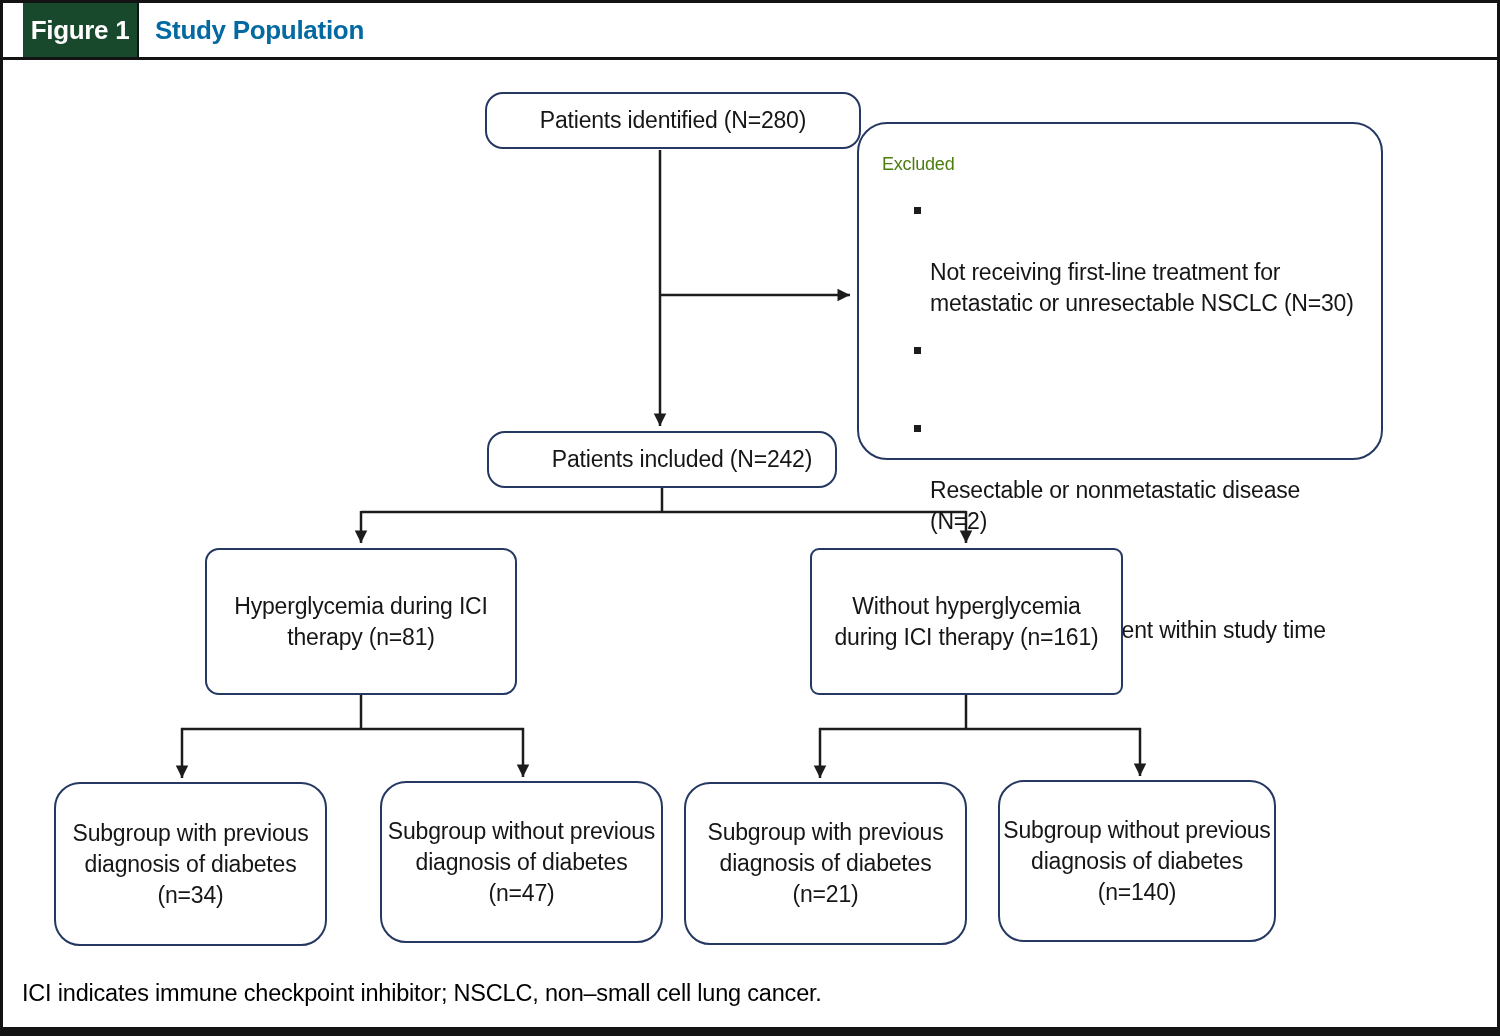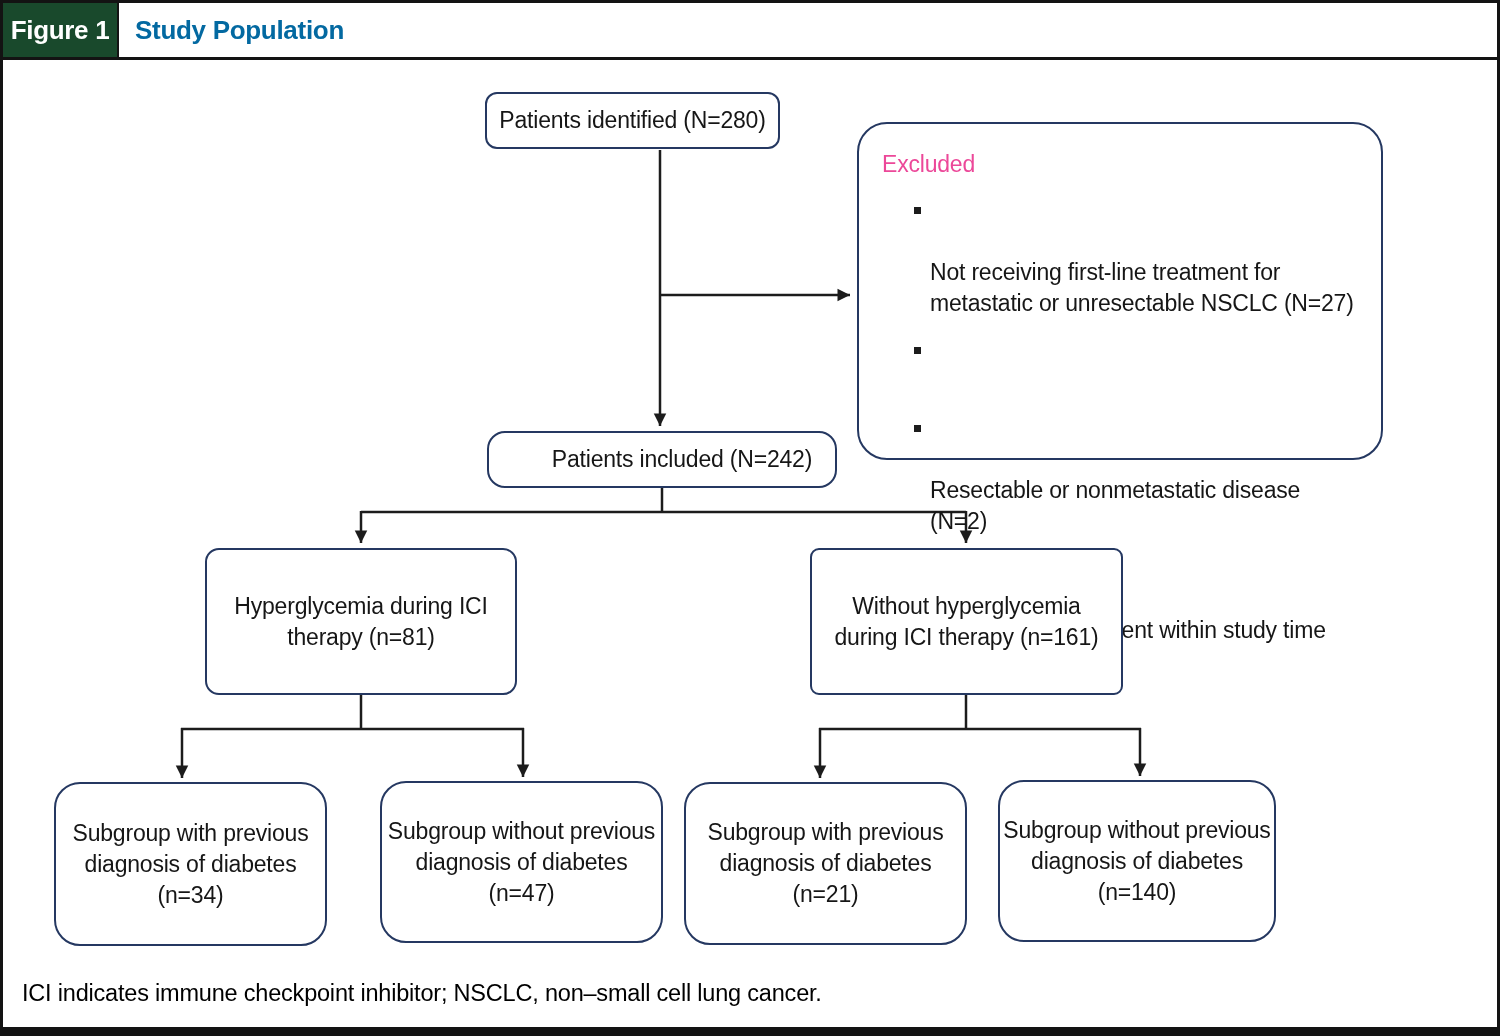--- a/index.html
+++ b/index.html
@@ -39,20 +39,21 @@
     width: 114px;
     background: #19492c;
     color: #ffffff;
     font-weight: bold;
     font-size: 26px;
     display: flex;
     align-items: center;
     justify-content: center;
     letter-spacing: -0.3px;
     border-right: 2px solid #131313;
+    margin-left: 20px;
   }
   .header-title {
     display: flex;
     align-items: center;
     padding-left: 16px;
     font-weight: bold;
     font-size: 26px;
     color: #0369a1;
     letter-spacing: -0.3px;
   }
@@ -67,41 +68,41 @@
     align-items: center;
     justify-content: center;
     text-align: center;
     font-size: 23px;
     line-height: 31px;
     color: #161616;
     letter-spacing: -0.2px;
     white-space: pre-line;
     z-index: 2;
   }
-  .node--identified { left: 485px; top: 92px;  width: 295px; height: 57px; border-radius: 12px; }
+  .node--identified { left: 485px; top: 92px;  width: 376px; height: 57px; border-radius: 18px; }
   .node--included   { left: 487px; top: 431px; width: 350px; height: 57px; border-radius: 18px; padding-left: 40px; }
   .node--hyper      { left: 205px; top: 548px; width: 312px; height: 147px; border-radius: 14px; }
   .node--nohyper    { left: 810px; top: 548px; width: 313px; height: 147px; border-radius: 9px; }
   .node--subA { left: 54px;  top: 782px; width: 273px; height: 164px; border-radius: 26px; }
   .node--subB { left: 380px; top: 781px; width: 283px; height: 162px; border-radius: 26px; }
   .node--subC { left: 684px; top: 782px; width: 283px; height: 163px; border-radius: 26px; }
   .node--subD { left: 998px; top: 780px; width: 278px; height: 162px; border-radius: 26px; }
   
   .node--excluded {
     left: 857px; top: 122px; width: 526px; height: 338px;
     border-radius: 30px;
     display: block;
     text-align: left;
     padding: 25px 24px 20px 23px;
     white-space: normal;
   }
   .excluded-title {
-    font-size: 23px;
+    font-size: 18px;
     line-height: 30px;
-    color: #ec4899;
+    color: #4d7c0f;
   }
   .exc-item {
     position: relative;
     margin-top: 16px;
     padding-left: 48px;
     font-size: 23px;
     line-height: 31px;
     white-space: pre-line;
   }
   .exc-item:first-of-type { margin-top: 21px; }
@@ -169,21 +170,21 @@
     </g>
   </svg>
 
   <div class="node node--identified">Patients identified (N=280)</div>
 
   <div class="node node--excluded">
     <div class="excluded-title">Excluded</div>
     <div class="exc-item">
       <span class="bullet"></span>
       <span>Not receiving first-line treatment for
-metastatic or unresectable NSCLC (N=27)</span>
+metastatic or unresectable NSCLC (N=30)</span>
     </div>
     <div class="exc-item">
       <span class="bullet"></span>
     </div>
     <div class="exc-item">
       <span class="bullet"></span>
       <span>Resectable or nonmetastatic disease (N=2)</span>
     </div>
     <div class="exc-item">
       <span class="bullet"></span>

